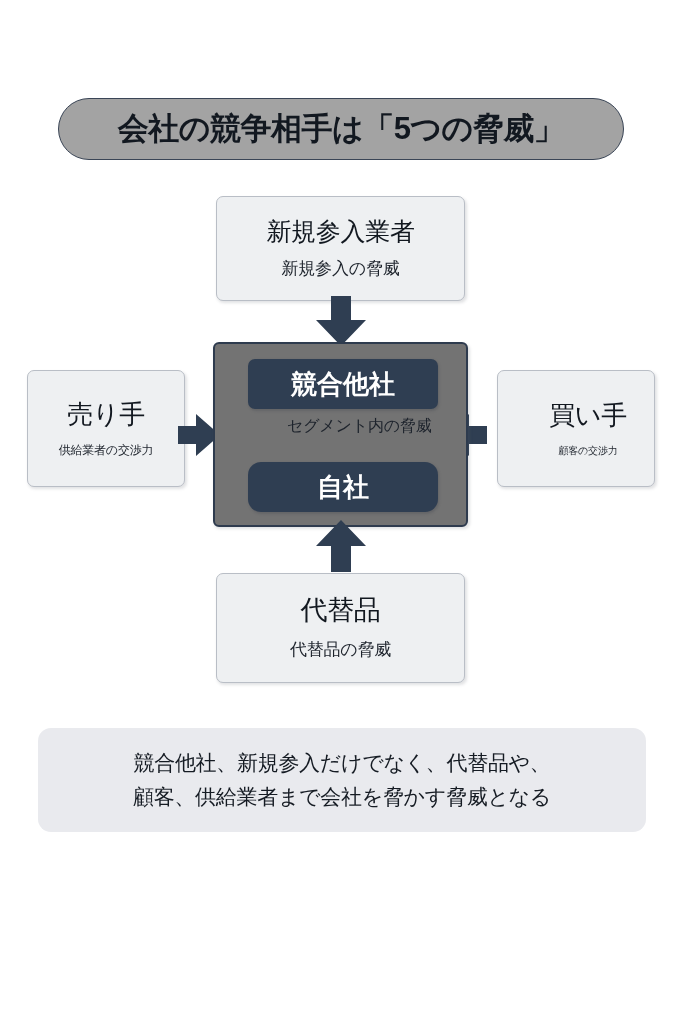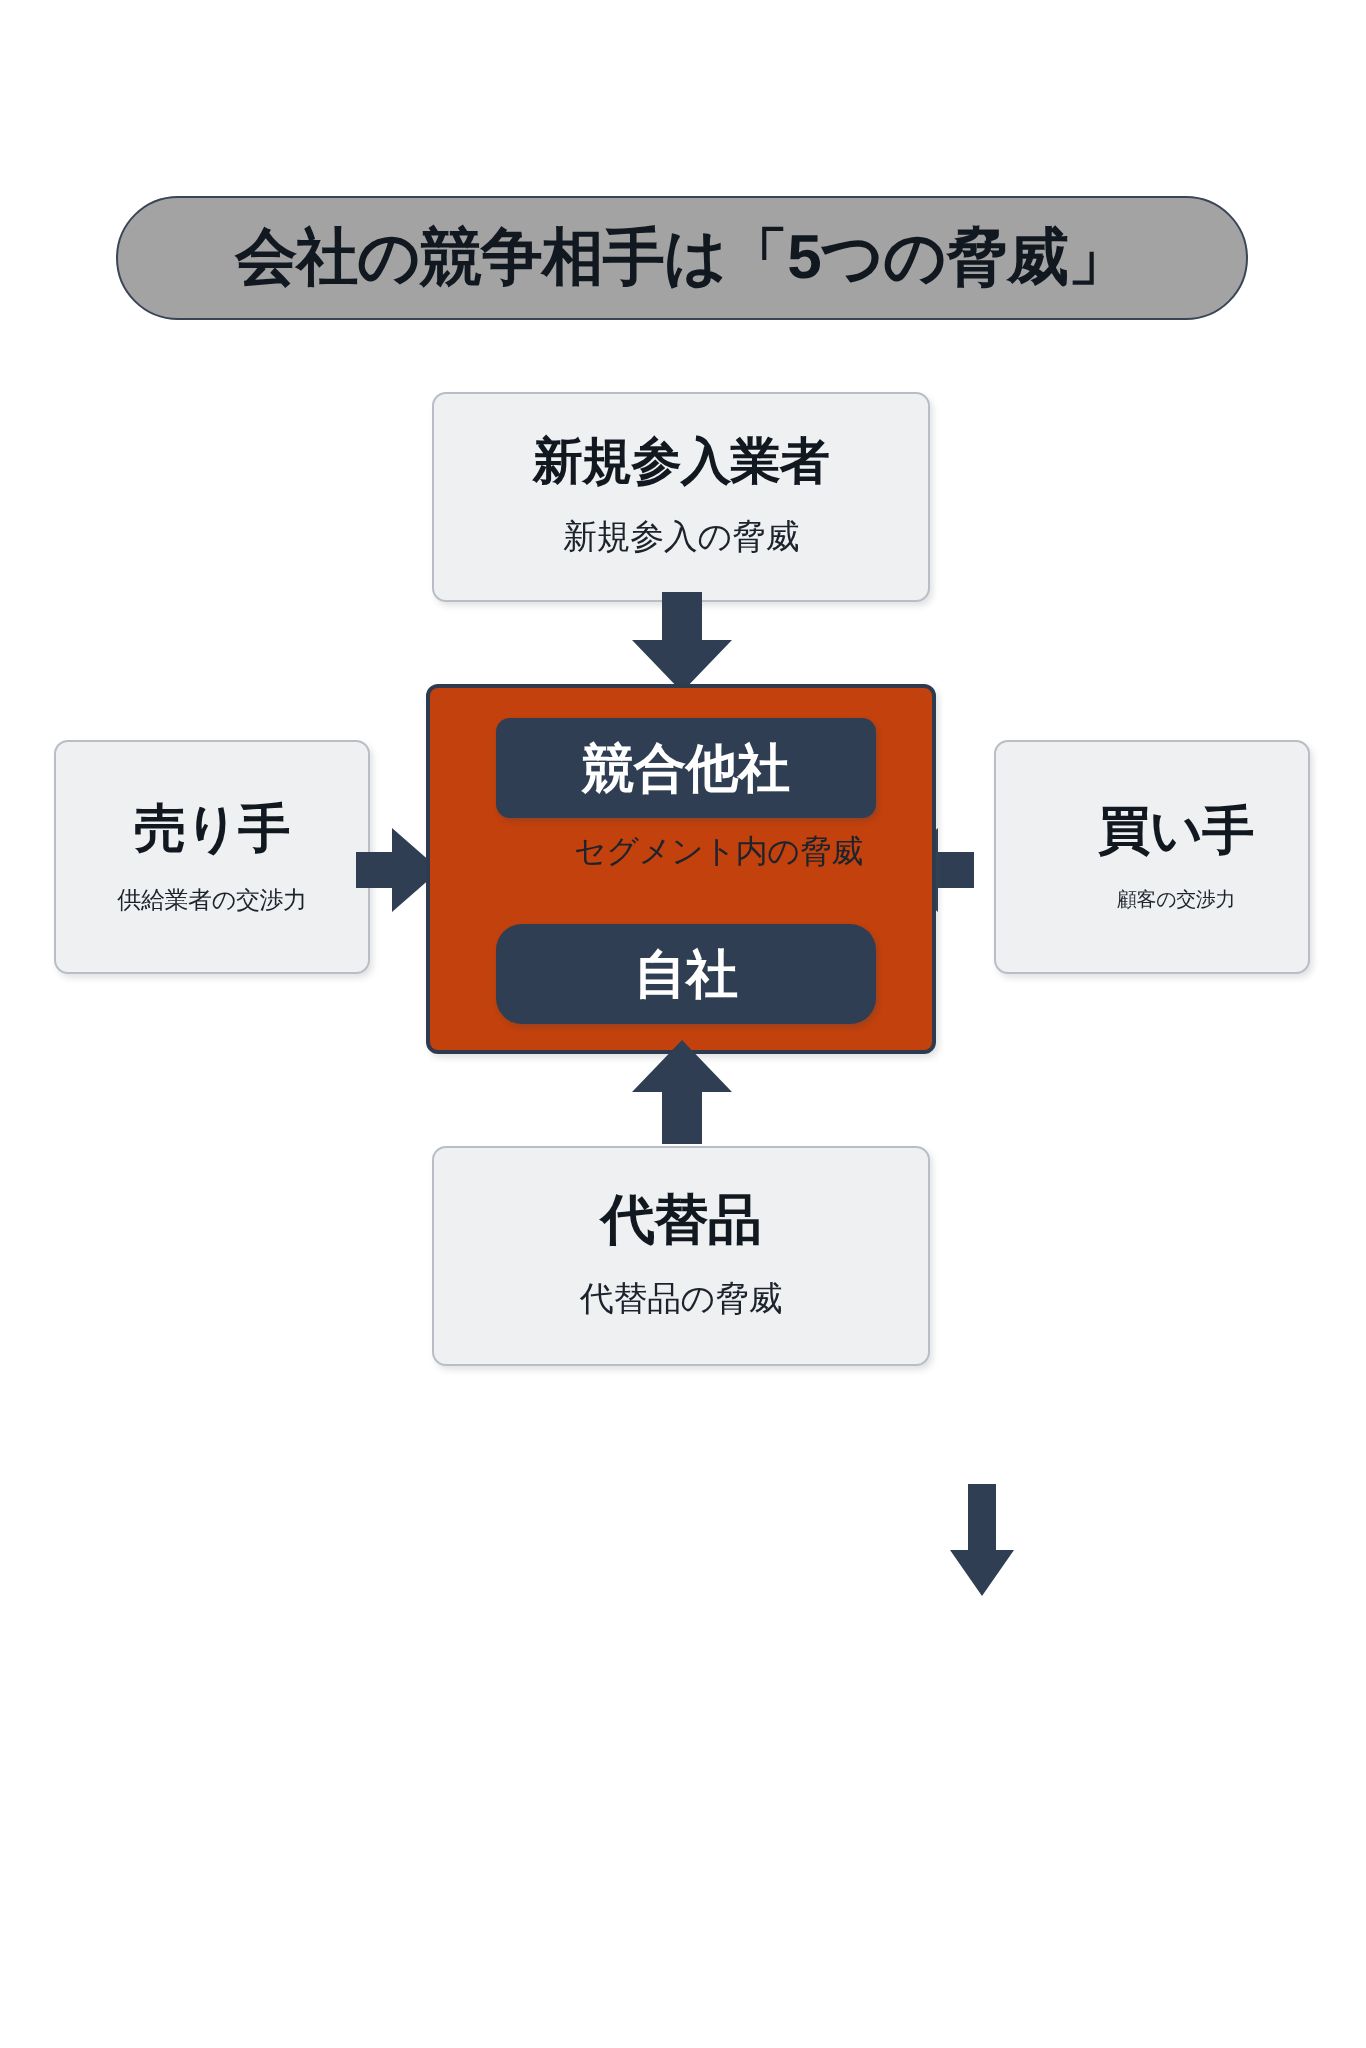--- a/index.html
+++ b/index.html
@@ -50,21 +50,21 @@
     border: 1.3px solid #b9bec6;
     border-radius: 7px;
     box-shadow: 1.5px 2px 3px rgba(90,95,105,0.18);
     display: flex;
     flex-direction: column;
     align-items: center;
     justify-content: center;
   }
   .box-title {
     font-size: 25px;
-    font-weight: bold;
+    font-weight: normal;
     color: #121820;
     line-height: 1.1;
     letter-spacing: -0.3px;
     white-space: nowrap;
   }
   .box-sub {
     font-size: 17px;
     font-weight: normal;
     color: #1d232c;
     line-height: 1.1;
@@ -88,21 +88,21 @@
   #box-substitutes .box-title { font-size: 27px; margin-bottom: 15px; text-align: center; }
 
   
   .center-box {
     position: absolute;
     left: 213px;
     top: 342px;
     width: 255px;
     height: 185px;
     box-sizing: border-box;
-    background: #c2410c;
+    background: #737373;
     border: 2.2px solid #2e3b4e;
     border-radius: 6px;
     box-shadow: 1.5px 2px 3px rgba(90,95,105,0.18);
   }
   .darkbox {
     position: absolute;
     background: #2f3e52;
     border-radius: 7px;
     display: flex;
     align-items: center;
@@ -221,14 +221,18 @@
     <svg width="70" height="55" viewBox="0 0 70 55">
       <polygon points="35,2 60,28 45,28 45,54 25,54 25,28 10,28" fill="#2f3e52"></polygon>
     </svg>
   </div>
 
   <div class="lightbox" id="box-substitutes">
     <span class="box-title">代替品</span>
     <span class="box-sub">代替品の脅威</span>
   </div>
 
+  <div class="footer-note">
+    <span class="footer-line">競合他社、新規参入だけでなく、代替品や、</span>
+    <span class="footer-line">顧客、供給業者まで会社を脅かす脅威となる</span>
+  </div>
 
 </div>
 
 </body></html>

